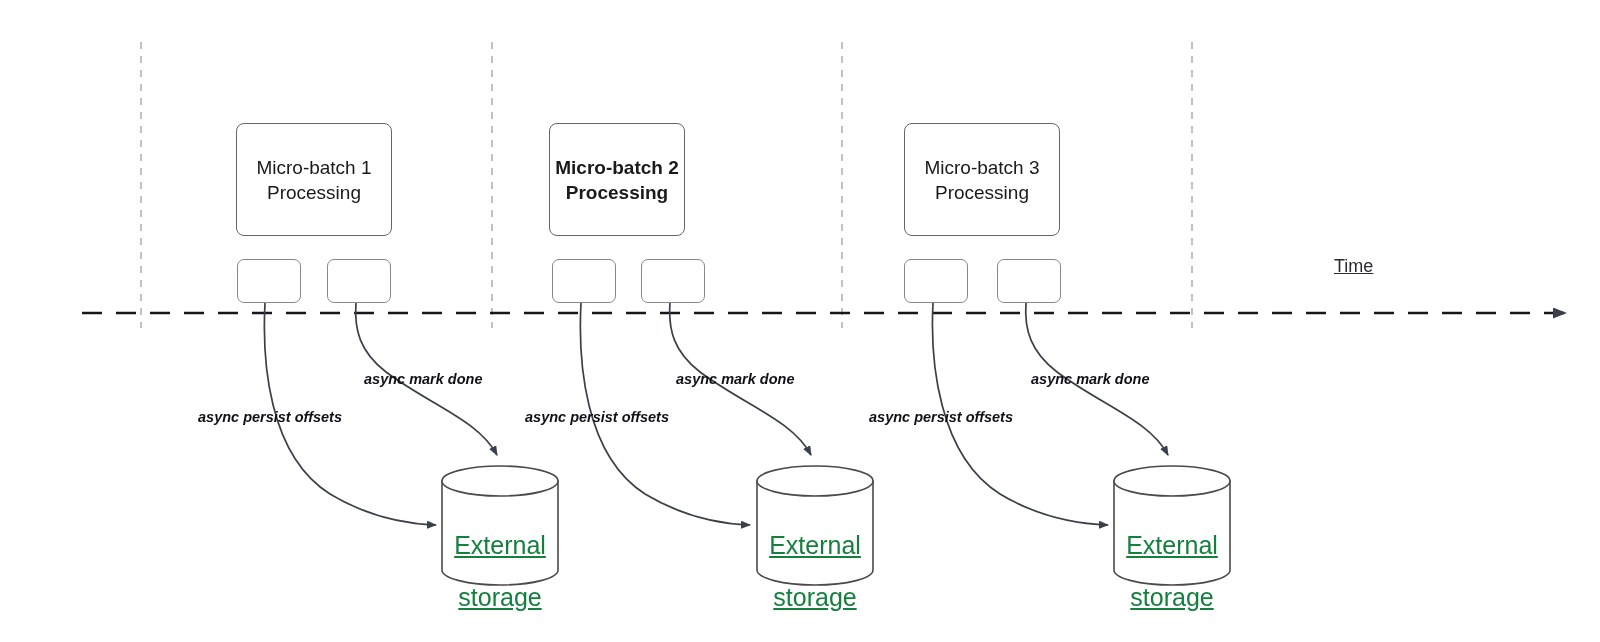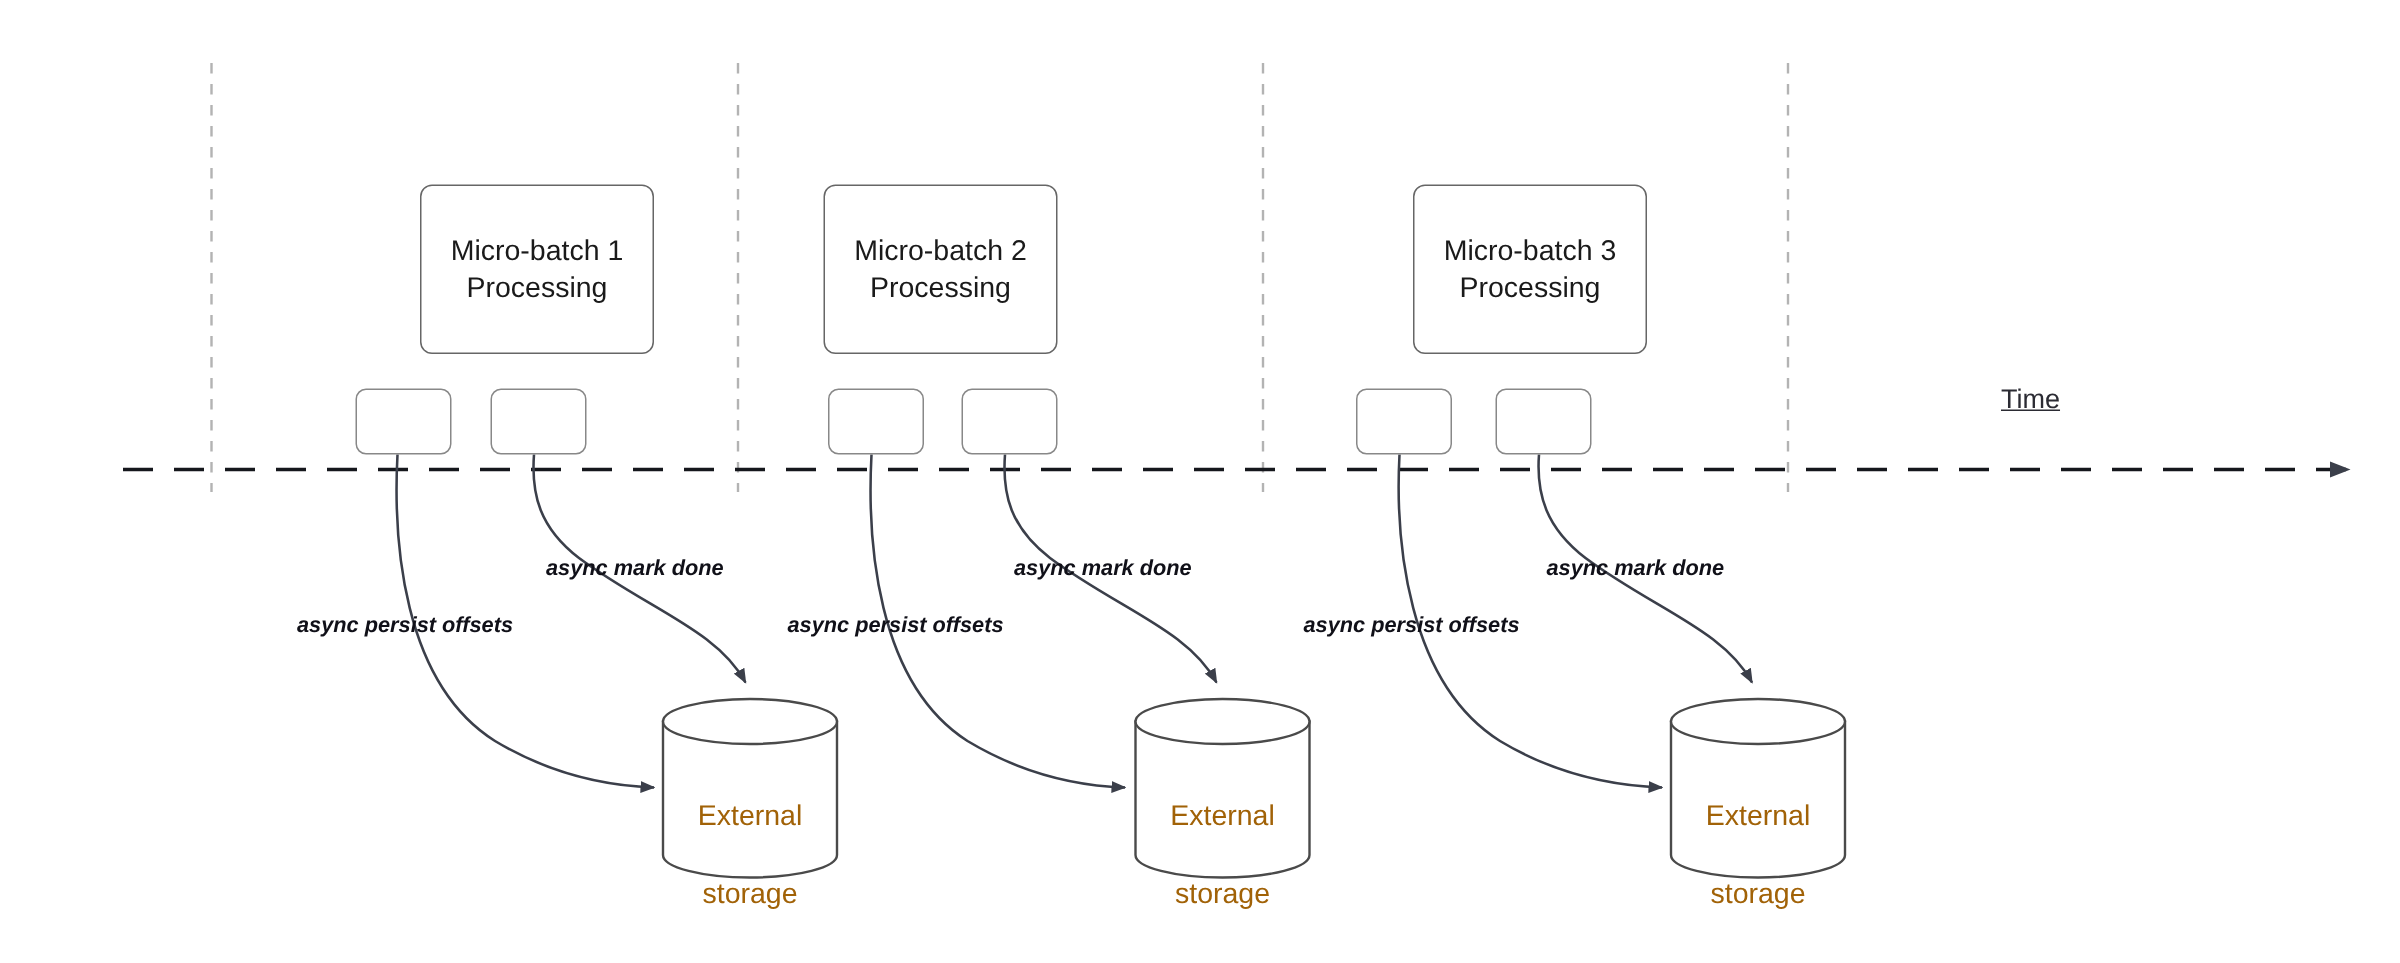--- a/index.html
+++ b/index.html
@@ -18,22 +18,22 @@
   }
   .edge-label{
     position:absolute;color:#101018;font-size:14.5px;font-weight:bold;white-space:nowrap;
     font-family:"Liberation Sans",sans-serif;background:transparent;font-style:italic;
   }
   .time-label{
     position:absolute;color:#2b2b33;font-size:18px;white-space:nowrap;
     font-family:"Liberation Sans",sans-serif;
   }
   .store-label{
-    position:absolute;color:#a16207;font-size:19px;line-height:26px;text-align:center;
-    white-space:pre-line;font-family:"Liberation Sans",sans-serif;
+    position:absolute;color:#15803d;font-size:25px;line-height:26px;text-align:center;
+    white-space:pre-line;font-family:"Liberation Sans",sans-serif;text-decoration:underline;
   }
 </style>
 </head>
 <body>
 
 <div id="canvas">
 
   <svg class="layer" viewBox="0 0 1600 642" xmlns="http://www.w3.org/2000/svg">
     <defs>
       <marker id="arrowFilled" markerWidth="10" markerHeight="8" refX="9" refY="4" orient="auto" markerUnits="userSpaceOnUse">
@@ -77,45 +77,45 @@
     <g>
       <path d="M757,481 L757,570 A58,15 0 0,0 873,570 L873,481 Z" fill="#ffffff" stroke="#4a4a4a" stroke-width="1.6"></path>
       <ellipse cx="815" cy="481" rx="58" ry="15" fill="#ffffff" stroke="#4a4a4a" stroke-width="1.6"></ellipse>
     </g>
     <g>
       <path d="M1114,481 L1114,570 A58,15 0 0,0 1230,570 L1230,481 Z" fill="#ffffff" stroke="#4a4a4a" stroke-width="1.6"></path>
       <ellipse cx="1172" cy="481" rx="58" ry="15" fill="#ffffff" stroke="#4a4a4a" stroke-width="1.6"></ellipse>
     </g>
   </svg>
 
-  <div class="node-box" style="left:236px;top:123px;width:156px;height:113px;margin-left:44px;">
+  <div class="node-box" style="left:236px;top:123px;width:156px;height:113px;">
     <span><span>Micro-batch 1</span><br><span>Processing</span></span>
   </div>
   <div class="tick-box" style="left:237px;top:259px;width:64px;height:44px;"></div>
   <div class="tick-box" style="left:327px;top:259px;width:64px;height:44px;"></div>
   <div class="edge-label" style="left:364px;top:371px;">async mark done</div>
   <div class="edge-label" style="left:198px;top:409px;">async persist offsets</div>
   <div class="store-label" style="left:442px;top:506px;width:116px;">
     <span>External</span><br>
     <span>storage</span>
   </div>
 
-  <div class="node-box" style="left:549px;top:123px;width:156px;height:113px;">
+  <div class="node-box" style="left:549px;top:123px;width:136px;height:113px;font-weight:bold;">
     <span><span>Micro-batch 2</span><br><span>Processing</span></span>
   </div>
   <div class="tick-box" style="left:552px;top:259px;width:64px;height:44px;"></div>
   <div class="tick-box" style="left:641px;top:259px;width:64px;height:44px;"></div>
   <div class="edge-label" style="left:676px;top:371px;">async mark done</div>
   <div class="edge-label" style="left:525px;top:409px;">async persist offsets</div>
   <div class="store-label" style="left:757px;top:506px;width:116px;">
     <span>External</span><br>
     <span>storage</span>
   </div>
 
-  <div class="node-box" style="left:942px;top:123px;width:156px;height:113px;">
+  <div class="node-box" style="left:904px;top:123px;width:156px;height:113px;">
     <span><span>Micro-batch 3</span><br><span>Processing</span></span>
   </div>
   <div class="tick-box" style="left:904px;top:259px;width:64px;height:44px;"></div>
   <div class="tick-box" style="left:997px;top:259px;width:64px;height:44px;"></div>
   <div class="edge-label" style="left:1031px;top:371px;">async mark done</div>
   <div class="edge-label" style="left:869px;top:409px;">async persist offsets</div>
   <div class="store-label" style="left:1114px;top:506px;width:116px;">
     <span>External</span><br>
     <span>storage</span>
   </div>

